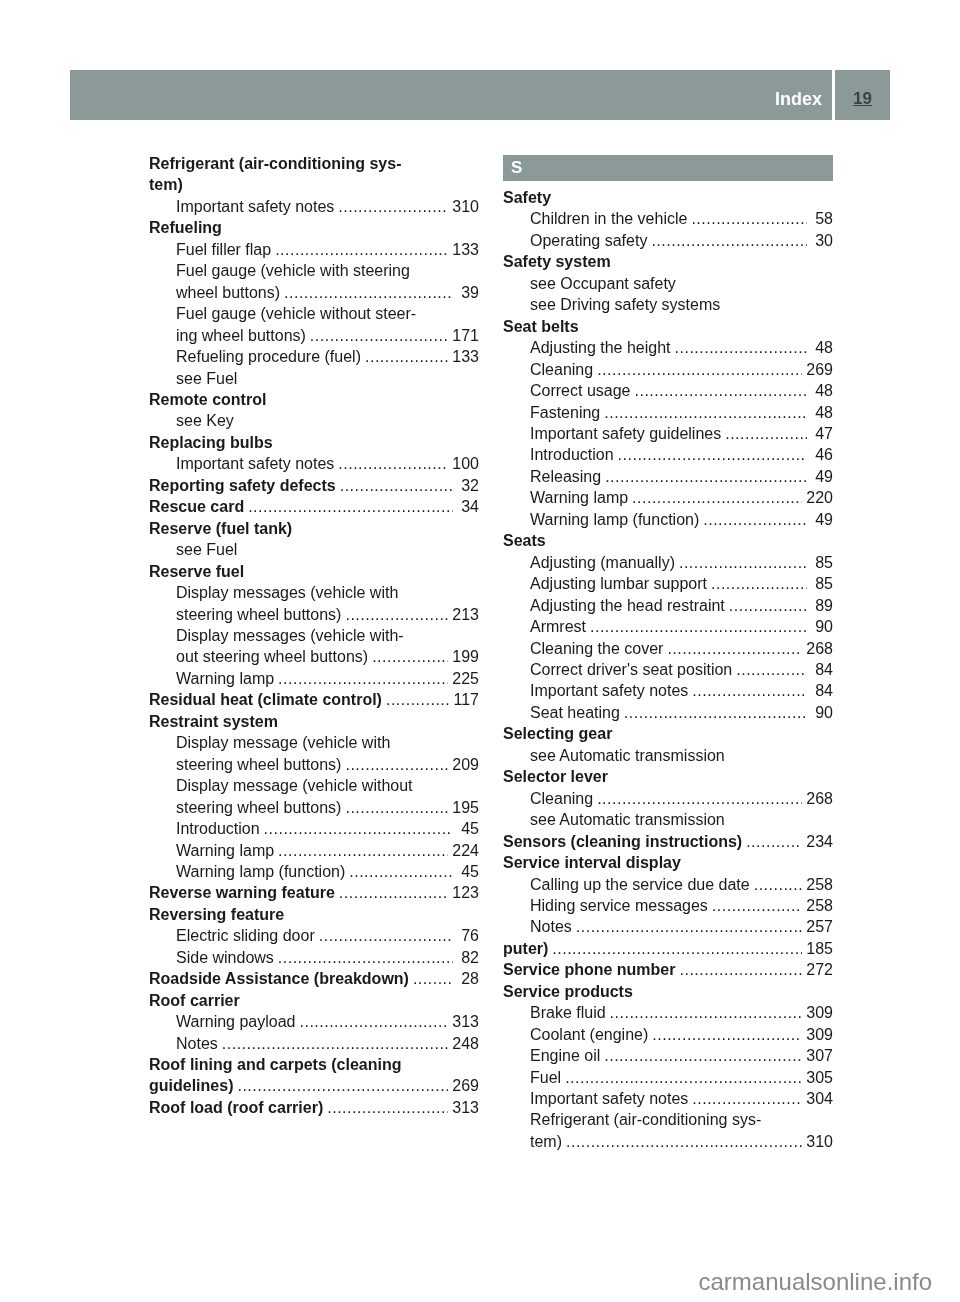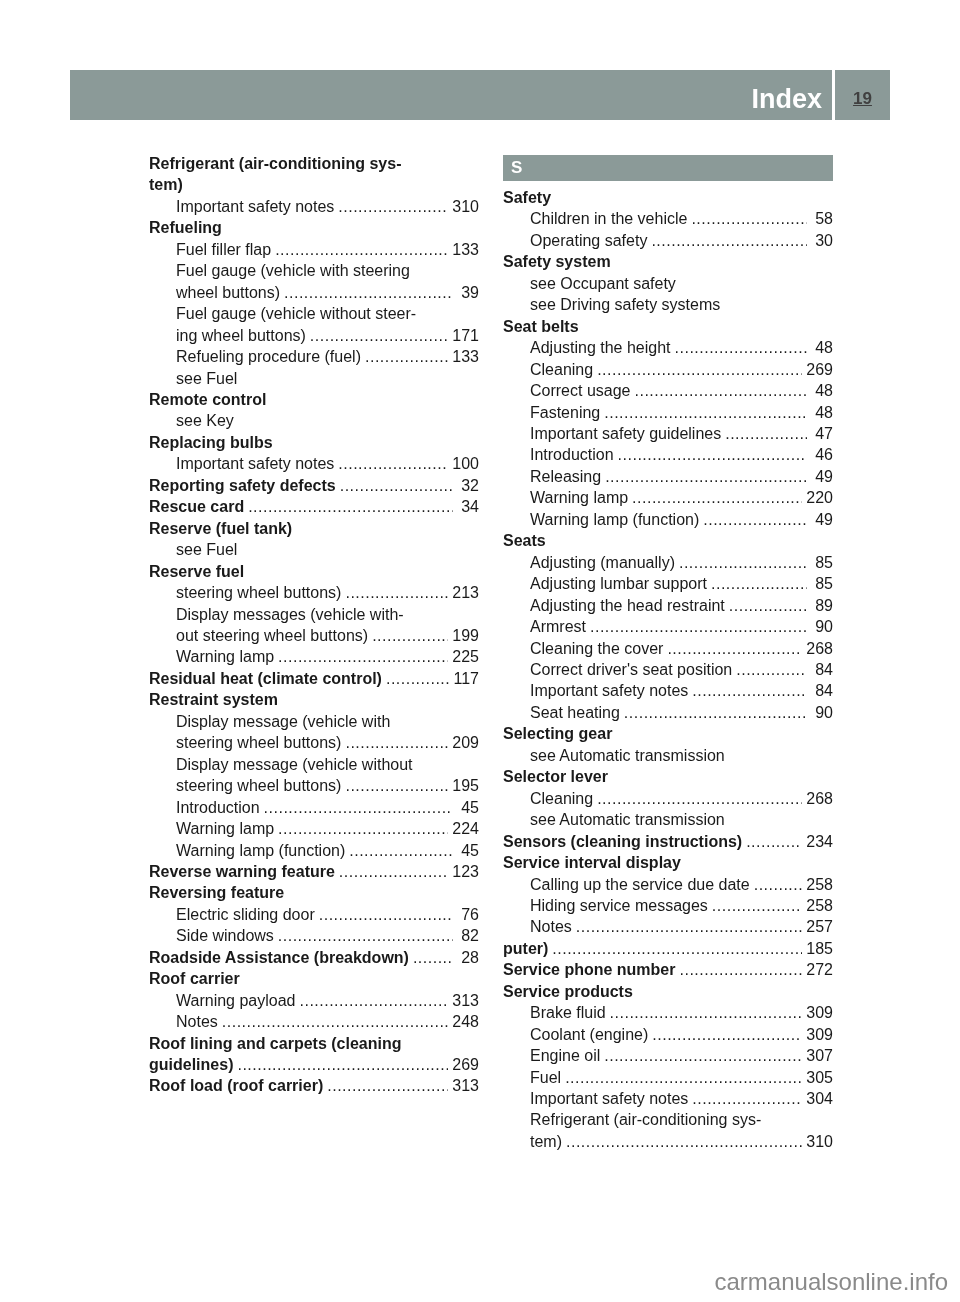--- a/index.html
+++ b/index.html
@@ -1,36 +1,36 @@
 <!DOCTYPE html>
 <html><head>
 <meta charset="utf-8">
 <style>
   html, body { margin: 0; padding: 0; background: #ffffff; }
   body { width: 960px; height: 1302px; position: relative; overflow: hidden;
          font-family: "Liberation Sans", sans-serif; color: #1a1a1a; }
   .header { position: absolute; left: 70px; top: 70px; width: 820px; height: 50px; background: #8b9a98; }
   .header-title { position: absolute; right: 68px; top: 0; height: 50px; line-height: 58px;
-                  color: #ffffff; font-weight: bold; font-size: 27px; }
+                  color: #ffffff; font-weight: bold; font-size: 18px; }
   .header-divider { position: absolute; left: 762px; top: 0; width: 3px; height: 50px; background: #ffffff; }
   .header-page { position: absolute; left: 765px; width: 55px; top: 0; height: 50px; line-height: 58px;
                  text-align: center; color: #404040; font-weight: bold; font-size: 17px; text-decoration: underline; }
   .col { position: absolute; top: 153px; font-size: 16px; line-height: 21.45px; }
   .col-left { left: 149px; width: 330px; }
   .col-right { left: 503px; width: 330px; }
   .section-bar { background: #8b9a98; height: 26px; color: #fff; font-weight: bold; font-size: 17px;
                  line-height: 26px; padding-left: 8px; margin-bottom: 6px; margin-top: 2px; }
   .line { display: flex; white-space: nowrap; }
   .line.main { font-weight: bold; }
   .line.sub { padding-left: 27px; }
   .line .t { flex: 0 0 auto; }
   .line .dots { flex: 1 1 auto; overflow: hidden; margin: 0 4px; color: #1a1a1a; font-weight: normal; }
   .line .dots::after { content: "......................................................................................................................................"; letter-spacing: 0.5px; }
   .line .p { flex: 0 0 auto; font-weight: normal; min-width: 22px; text-align: right; }
-  .watermark { position: absolute; right: 12px; bottom: 6px; font-size: 24px; color: #8a8a8a; }
+  .watermark { position: absolute; right: 28px; bottom: 6px; font-size: 24px; color: #8a8a8a; }
 </style>
 </head>
 <body>
 
 <div class="header">
   <span class="header-title">Index</span>
   <span class="header-divider"></span>
   <span class="header-page">19</span>
 </div>
 
@@ -105,20 +105,23 @@
     <div class="line main">
       <span class="t">Reserve (fuel tank)</span>
     </div>
     <div class="line sub">
       <span class="t">see Fuel</span>
     </div>
     <div class="line main">
       <span class="t">Reserve fuel</span>
     </div>
     <div class="line sub">
+      <span class="t">Display messages (vehicle with</span>
+    </div>
+    <div class="line sub">
       <span class="t">steering wheel buttons)</span>
       <span class="dots"></span>
       <span class="p">213</span>
     </div>
     <div class="line sub">
       <span class="t">Display messages (vehicle with-</span>
     </div>
     <div class="line sub">
       <span class="t">out steering wheel buttons)</span>
       <span class="dots"></span>

